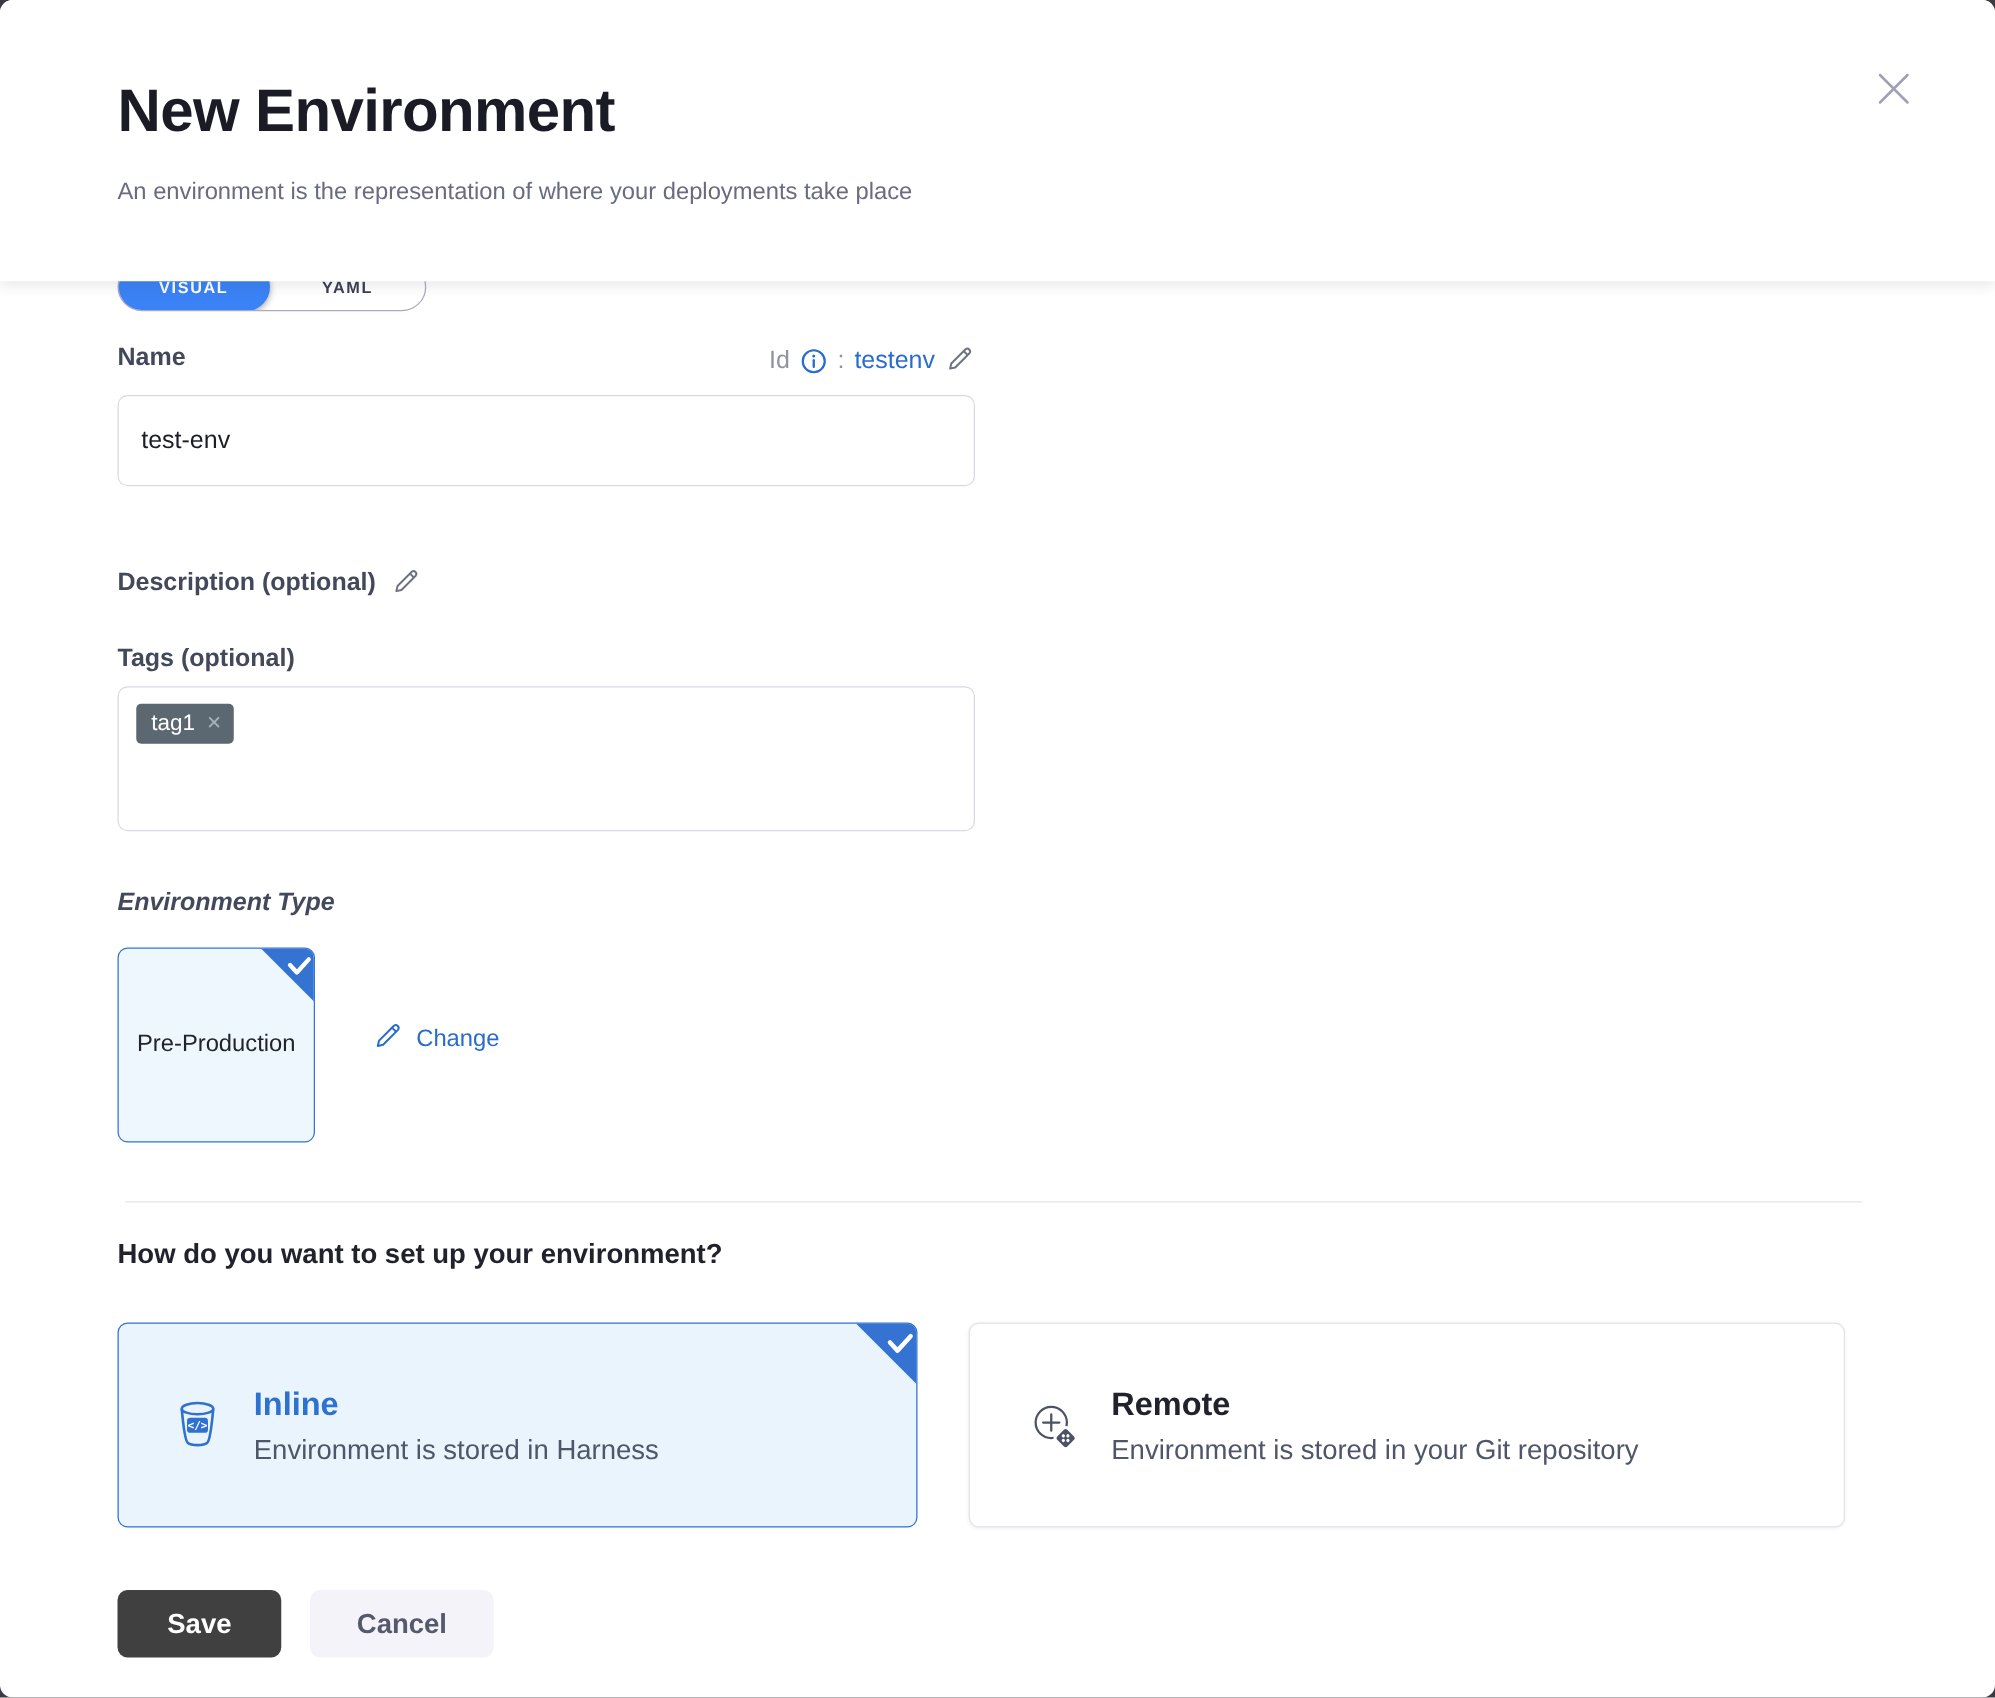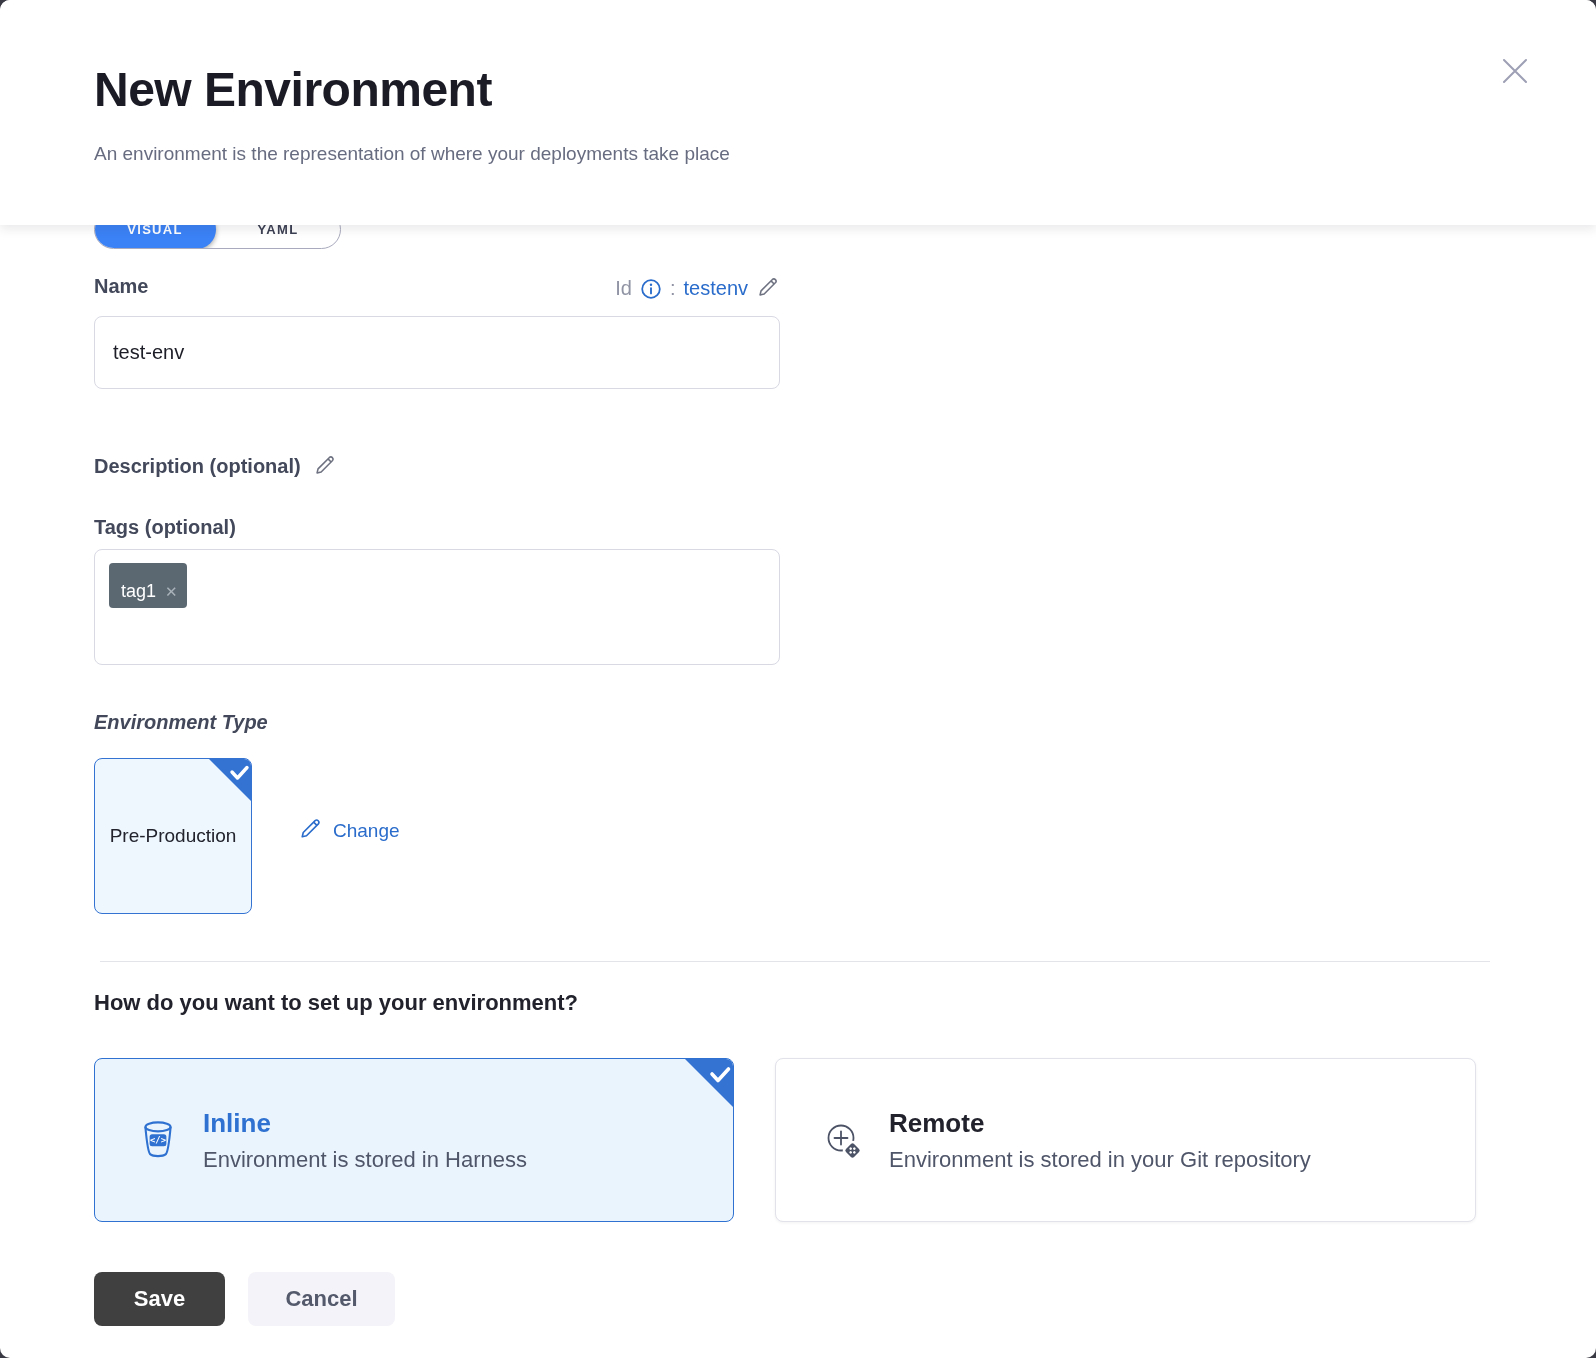--- a/index.html
+++ b/index.html
@@ -70,21 +70,21 @@
   }
   .desc-row{display:flex;align-items:center;gap:12px;margin-top:64px;}
   .tags-label{margin-top:36px;}
   .tags-box{
     margin-top:10px;width:686px;height:116px;box-sizing:border-box;
     border:1px solid #d8d9e3;border-radius:8px;padding:13px 14px;cursor:text;
   }
   .chip{
     display:inline-flex;align-items:center;gap:9px;
     background:#5b6771;color:#ffffff;font-size:18px;
-    border-radius:4px;padding:18px 9px 6px 12px;
+    border-radius:4px;padding:5px 9px 6px 12px;
   }
   .chip-x{color:#a9b2b9;font-size:15px;cursor:pointer;line-height:1;}
   
   .env-label{margin-top:46px;font-style:italic;}
   .env-row{display:flex;align-items:flex-start;margin-top:24px;}
   .type-card{
     position:relative;width:158px;height:156px;box-sizing:border-box;
     background:#edf7fd;border:1px solid #3573d3;border-radius:8px;
     display:flex;align-items:center;justify-content:center;text-align:center;
     overflow:hidden;cursor:pointer;

